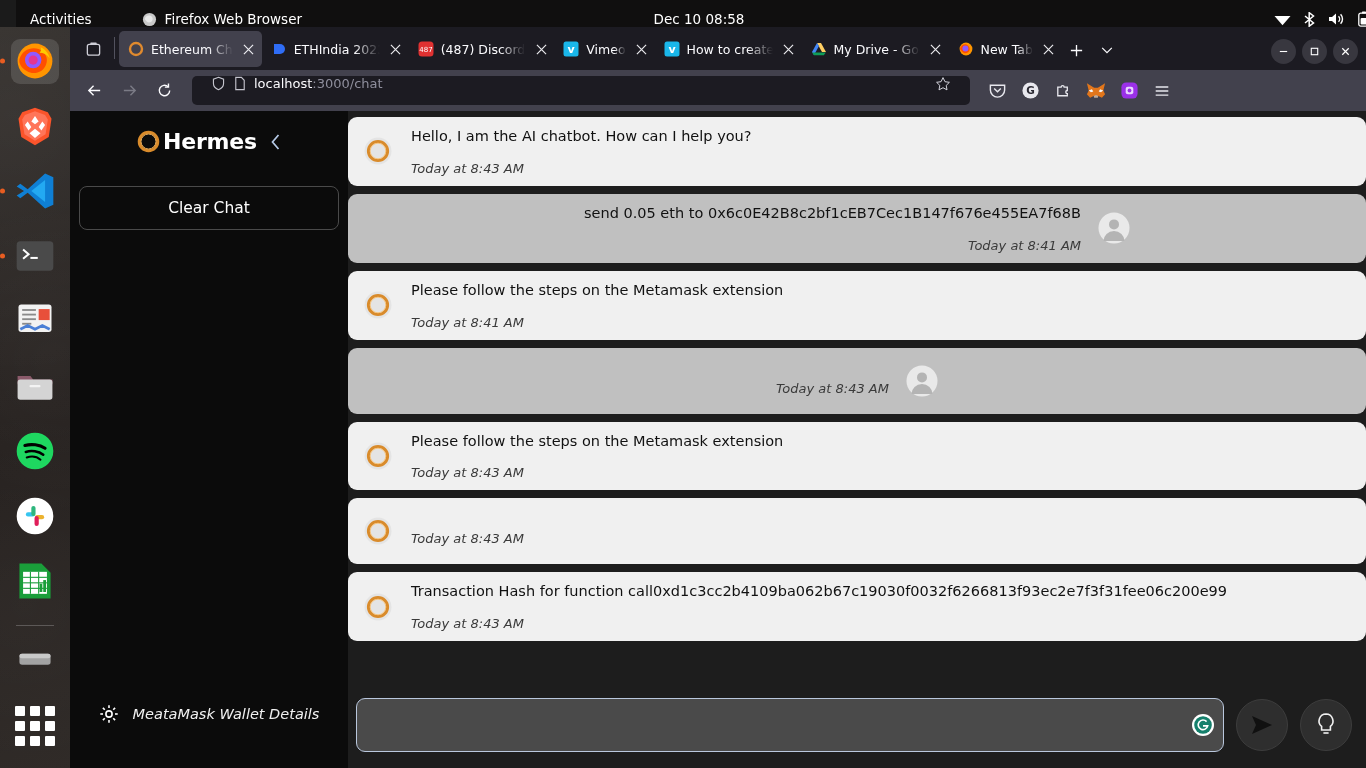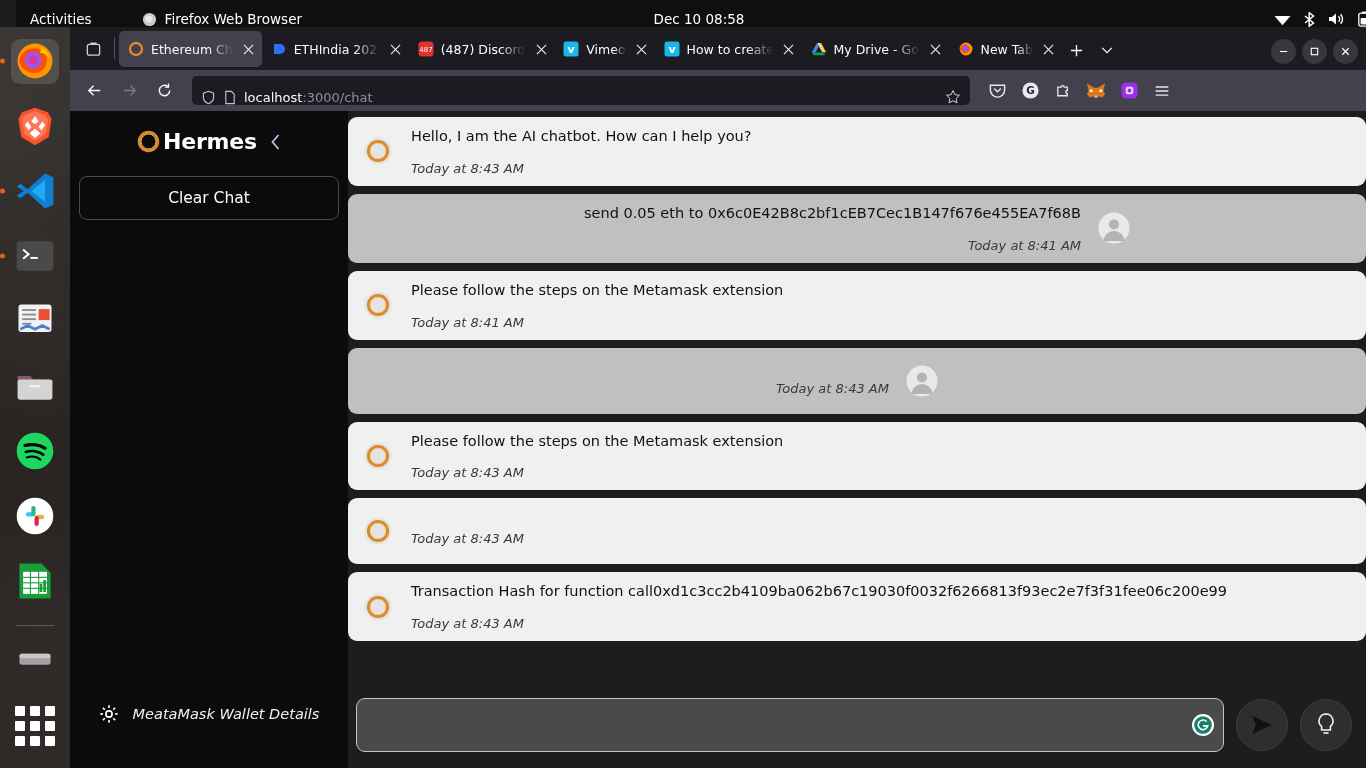--- a/index.html
+++ b/index.html
@@ -147,22 +147,22 @@
   .nav-btn {
     width: 32px; height: 32px; border-radius: 4px;
     display: flex; align-items: center; justify-content: center;
   }
   #urlbar {
     flex: 1;
     height: 29px;
     margin: 0 9px 0 9px;
     background: #1c1b22;
     border-radius: 5px;
-    display: flex; align-items: flex-end;
-    padding: 0 9px;
+    display: flex; align-items: flex-start;
+    padding: 0 19px;
     gap: 7px;
     max-width: 778px;
   }
   #urlbar .url-text {
     flex: 1;
     font-size: 13px;
     color: #fbfbfe;
   }
   #urlbar .url-text .dim { color: #8f8f9d; }
   .nav-ext {
@@ -194,21 +194,21 @@
     width: 100%;
   }
   .brand-ring { width: 25px; height: 25px; display:block; }
   .brand-text {
     color: #ffffff; font-size: 22px; font-weight: 700;
     letter-spacing: -0.2px;
   }
   .brand-chevron { margin-left: 10px; display: block; }
   #clear-chat {
     width: 260px; height: 44px;
-    margin-top: 22px;
+    margin-top: 32px;
     border: 1px solid #4a4a4a;
     border-radius: 8px;
     background: transparent;
     color: #ffffff;
     font-size: 15.5px;
     font-family: inherit;
     display: flex; align-items: center; justify-content: center;
   }
   #wallet-details {
     position: absolute; bottom: 44px; left: 0; width: 100%;

